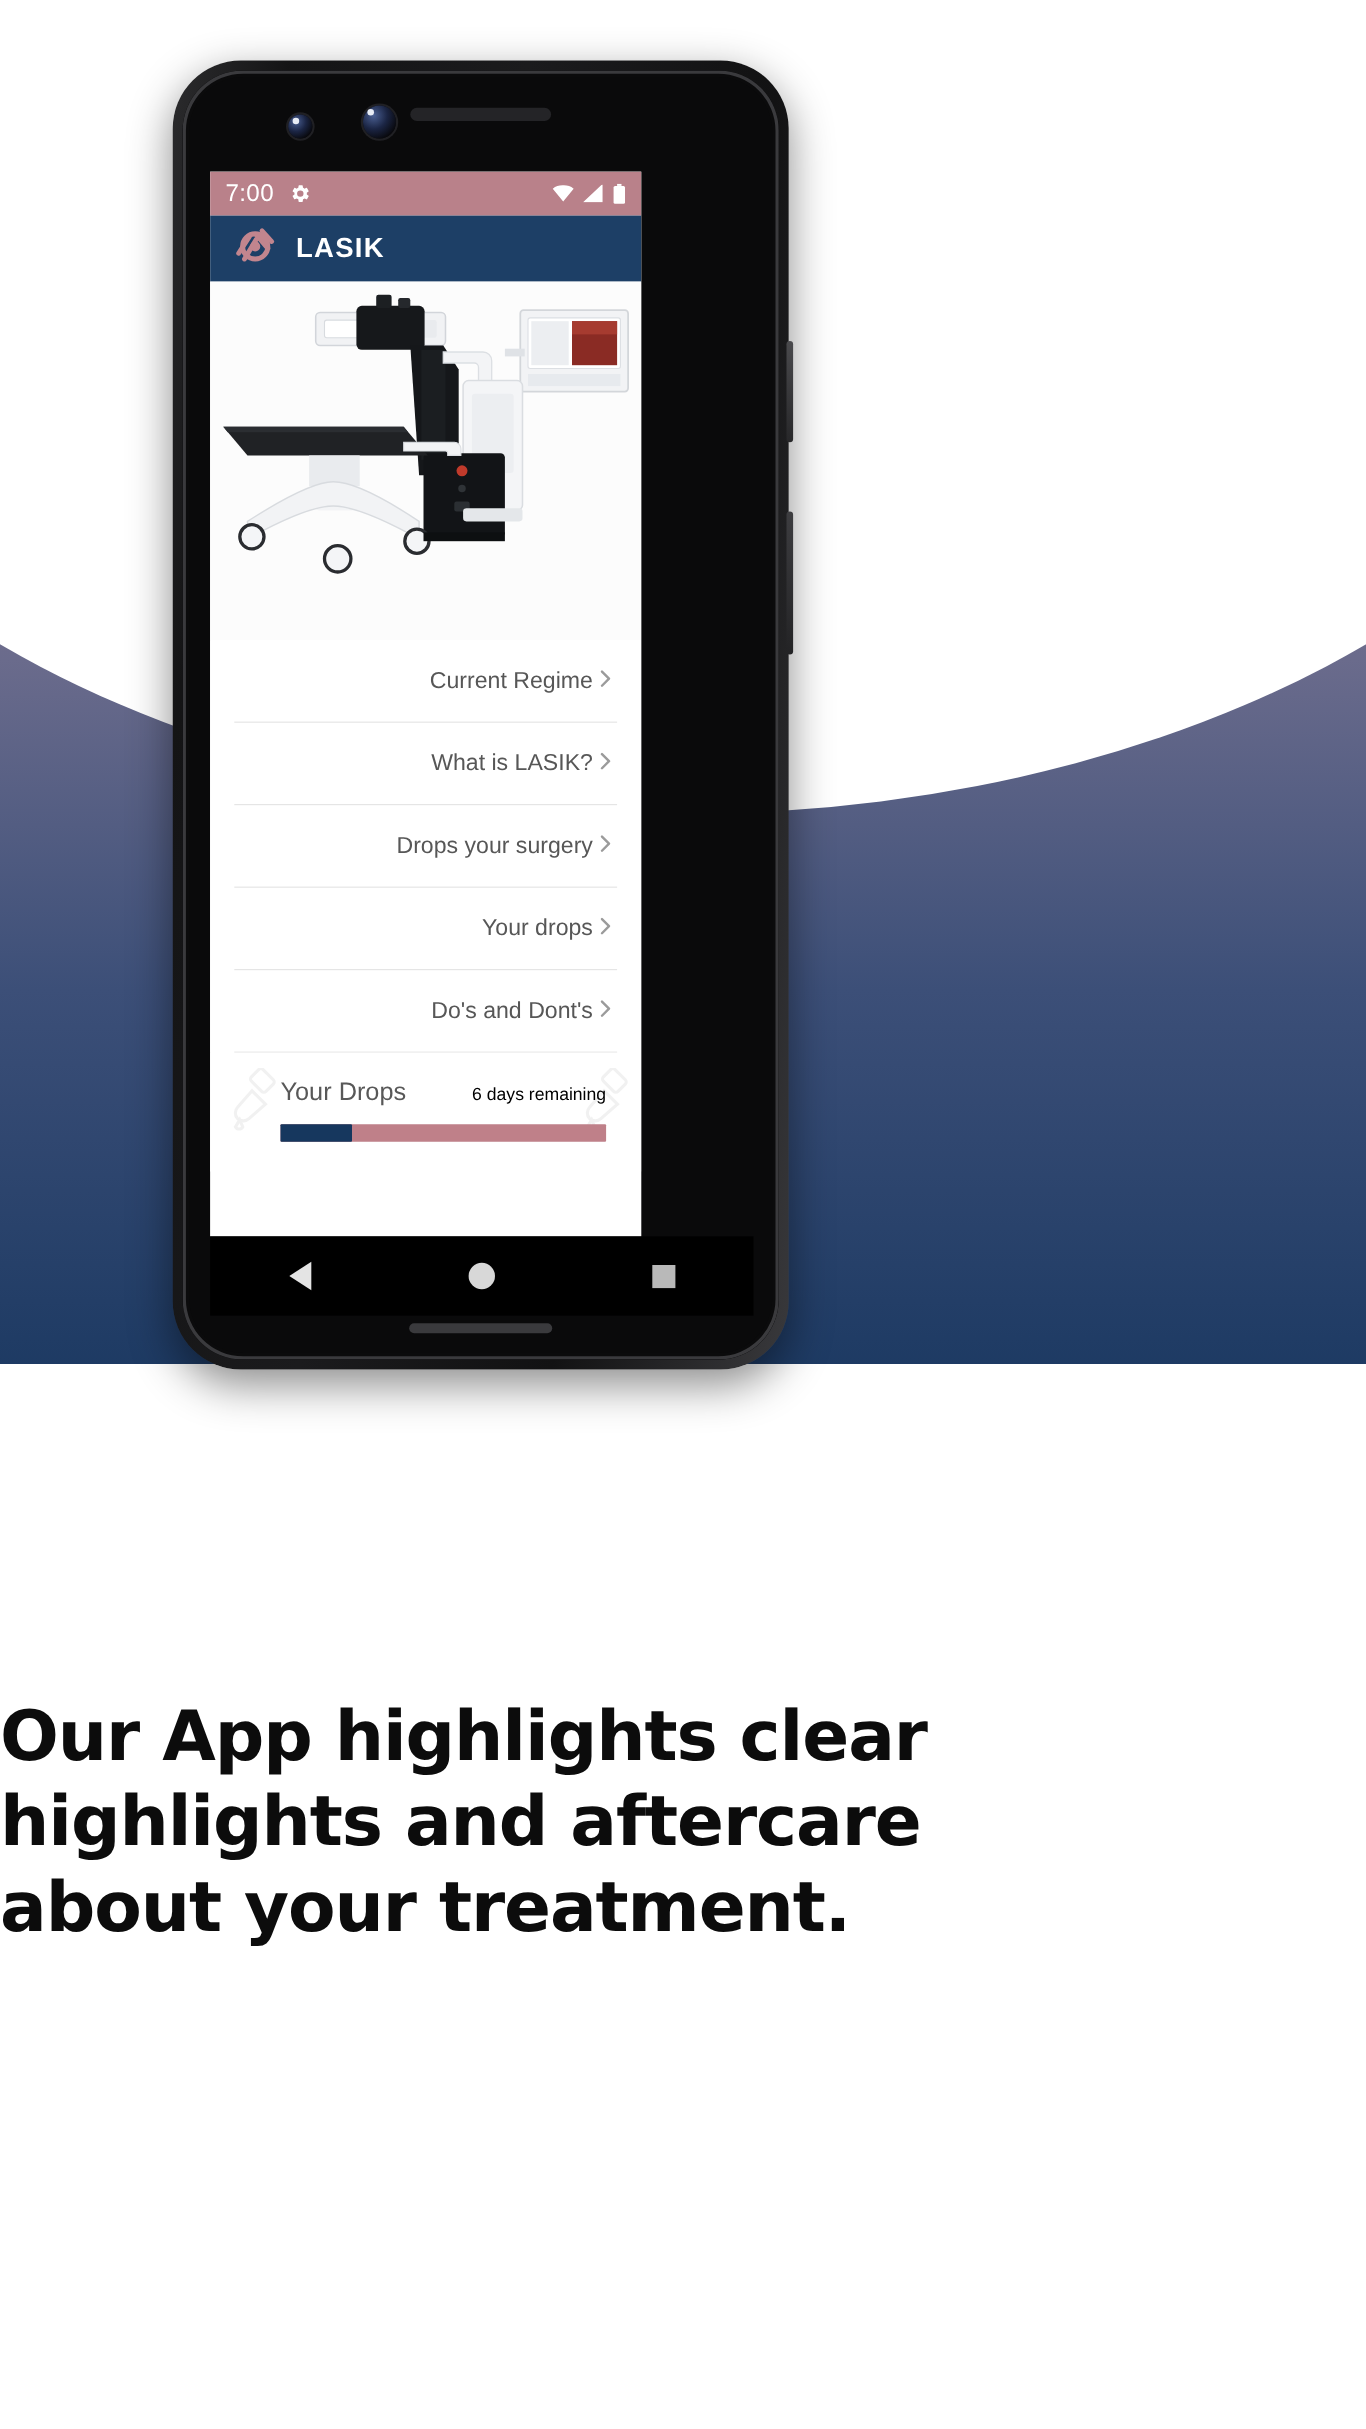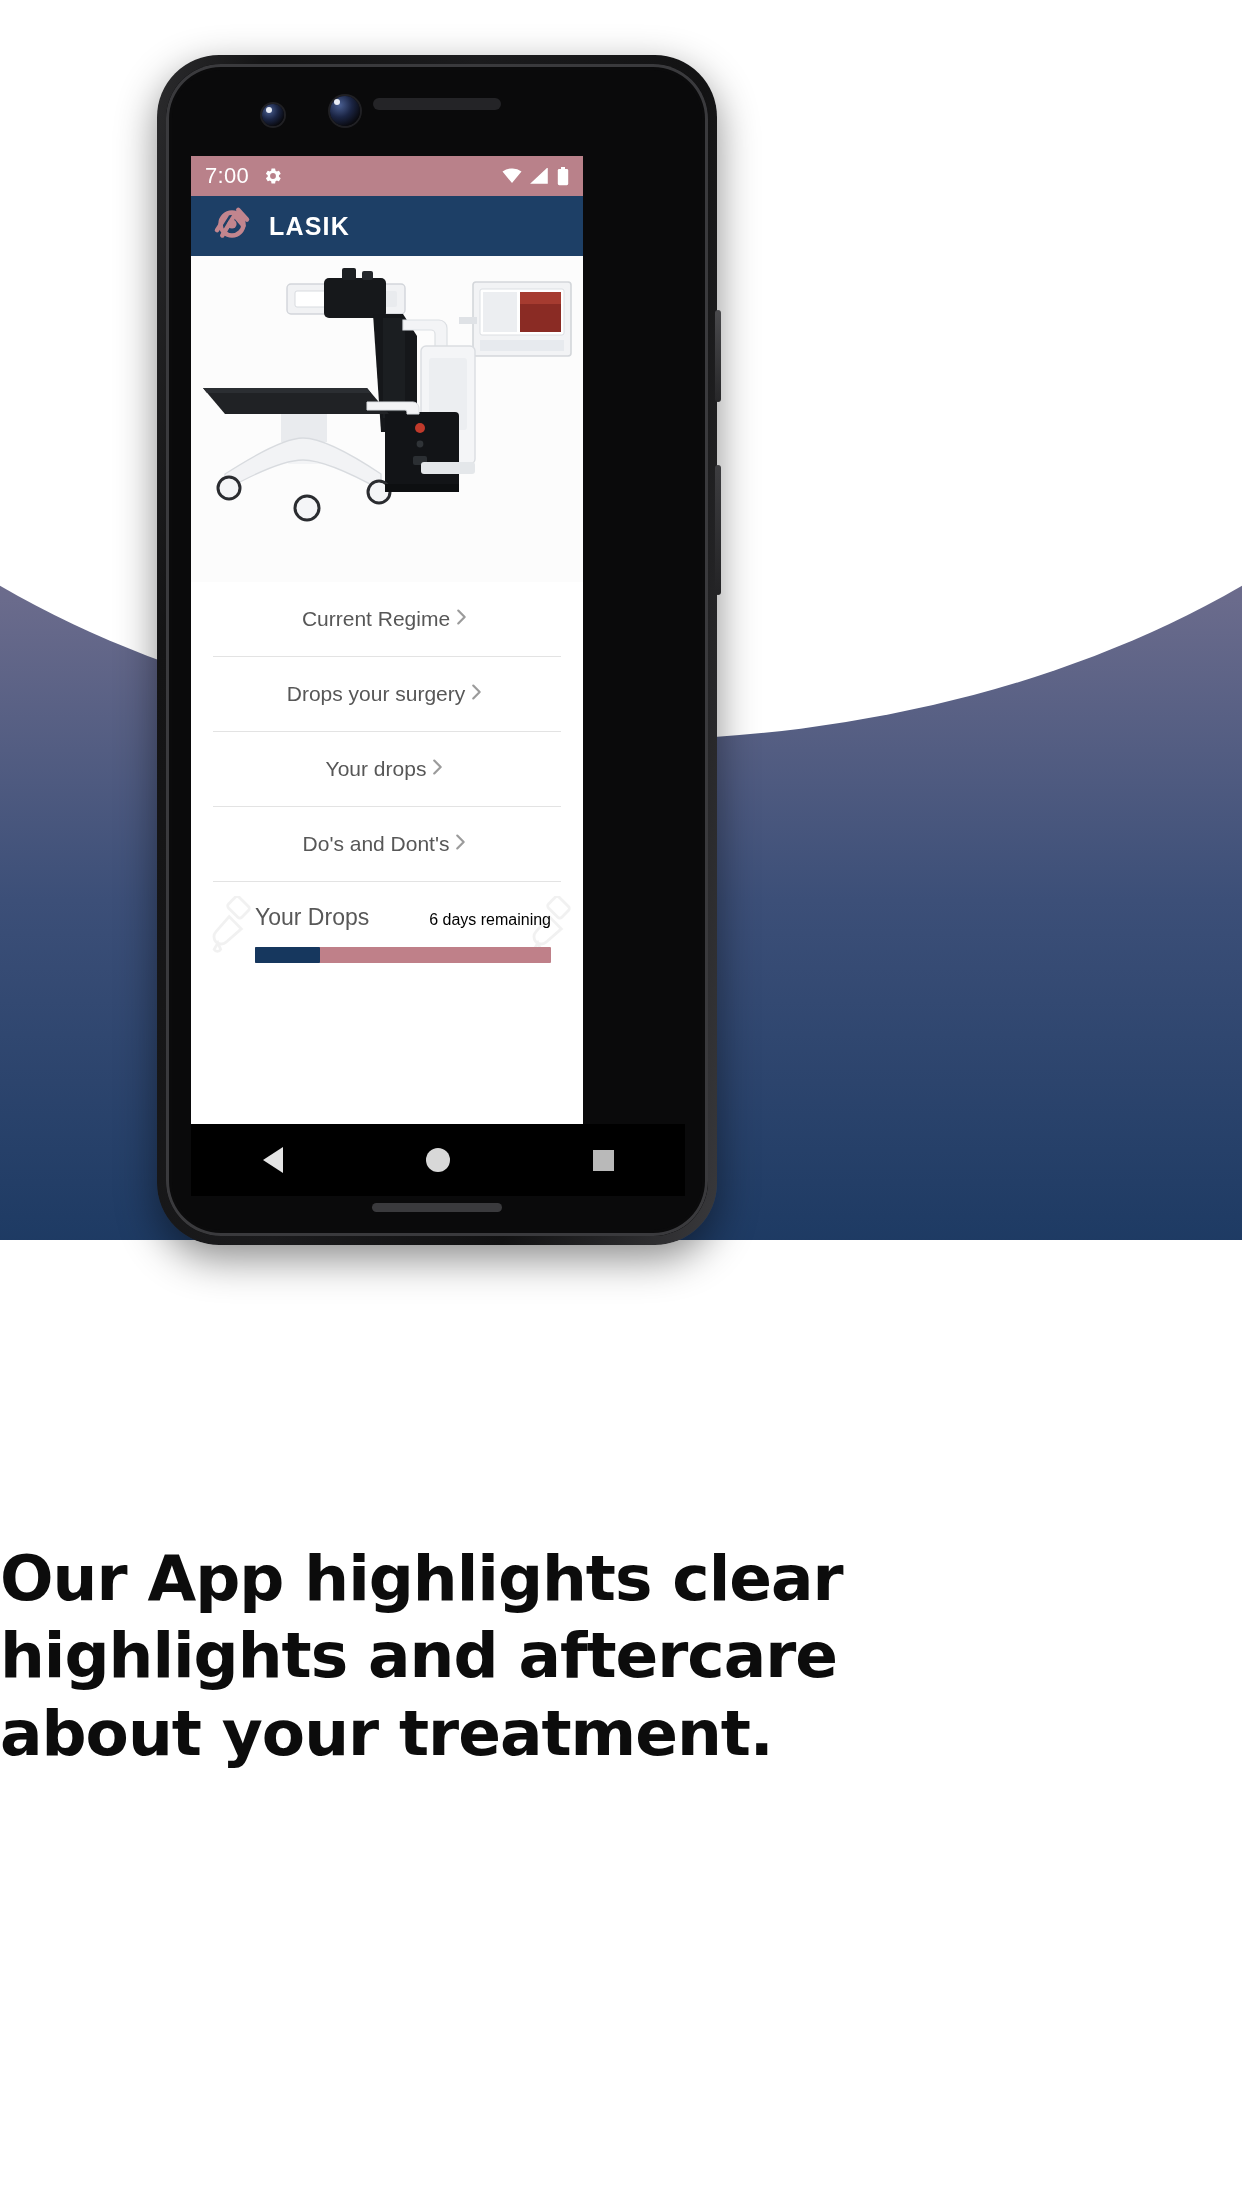--- a/index.html
+++ b/index.html
@@ -75,21 +75,21 @@
     color:#ffffff;font-size:25px;font-weight:700;letter-spacing:1.2px;margin-left:14px;text-align:right;
   }
   
   .hero{
     height:326px;background:#fcfcfc;position:relative;overflow:hidden;
   }
   .hero svg{position:absolute;left:50%;transform:translateX(-50%);top:6px;}
   
   .list{padding:0 22px;background:#fff;}
   .row{
-    height:74px;display:flex;align-items:center;justify-content:center;
+    height:74px;display:flex;align-items:center;justify-content:flex-end;
     border-bottom:1px solid #e3e3e3;
   }
   .row:first-child{border-top:0;}
   .row-label{font-size:21px;color:#575757;}
   .chev{width:22px;height:22px;flex:0 0 auto;}
   
   .drops{
     position:relative;height:108px;background:#fff;padding:0 22px;overflow:hidden;
   }
   .drops-head{
@@ -241,20 +241,28 @@
       <div class="list">
         <div class="row">
           <span class="row-label">Current Regime</span>
           <span>
             <svg class="chev" viewBox="0 0 24 24" fill="none" stroke="#9b9b9b" stroke-width="2.4" stroke-linecap="round" stroke-linejoin="round">
                 <path d="M9 5l7 7-7 7"></path>
               </svg>
           </span>
         </div>
         <div class="row">
+          <span class="row-label">What is LASIK?</span>
+          <span>
+            <svg class="chev" viewBox="0 0 24 24" fill="none" stroke="#9b9b9b" stroke-width="2.4" stroke-linecap="round" stroke-linejoin="round">
+                <path d="M9 5l7 7-7 7"></path>
+              </svg>
+          </span>
+        </div>
+        <div class="row">
           <span class="row-label">Drops your surgery</span>
           <span>
             <svg class="chev" viewBox="0 0 24 24" fill="none" stroke="#9b9b9b" stroke-width="2.4" stroke-linecap="round" stroke-linejoin="round">
                 <path d="M9 5l7 7-7 7"></path>
               </svg>
           </span>
         </div>
         <div class="row">
           <span class="row-label">Your drops</span>
           <span>

